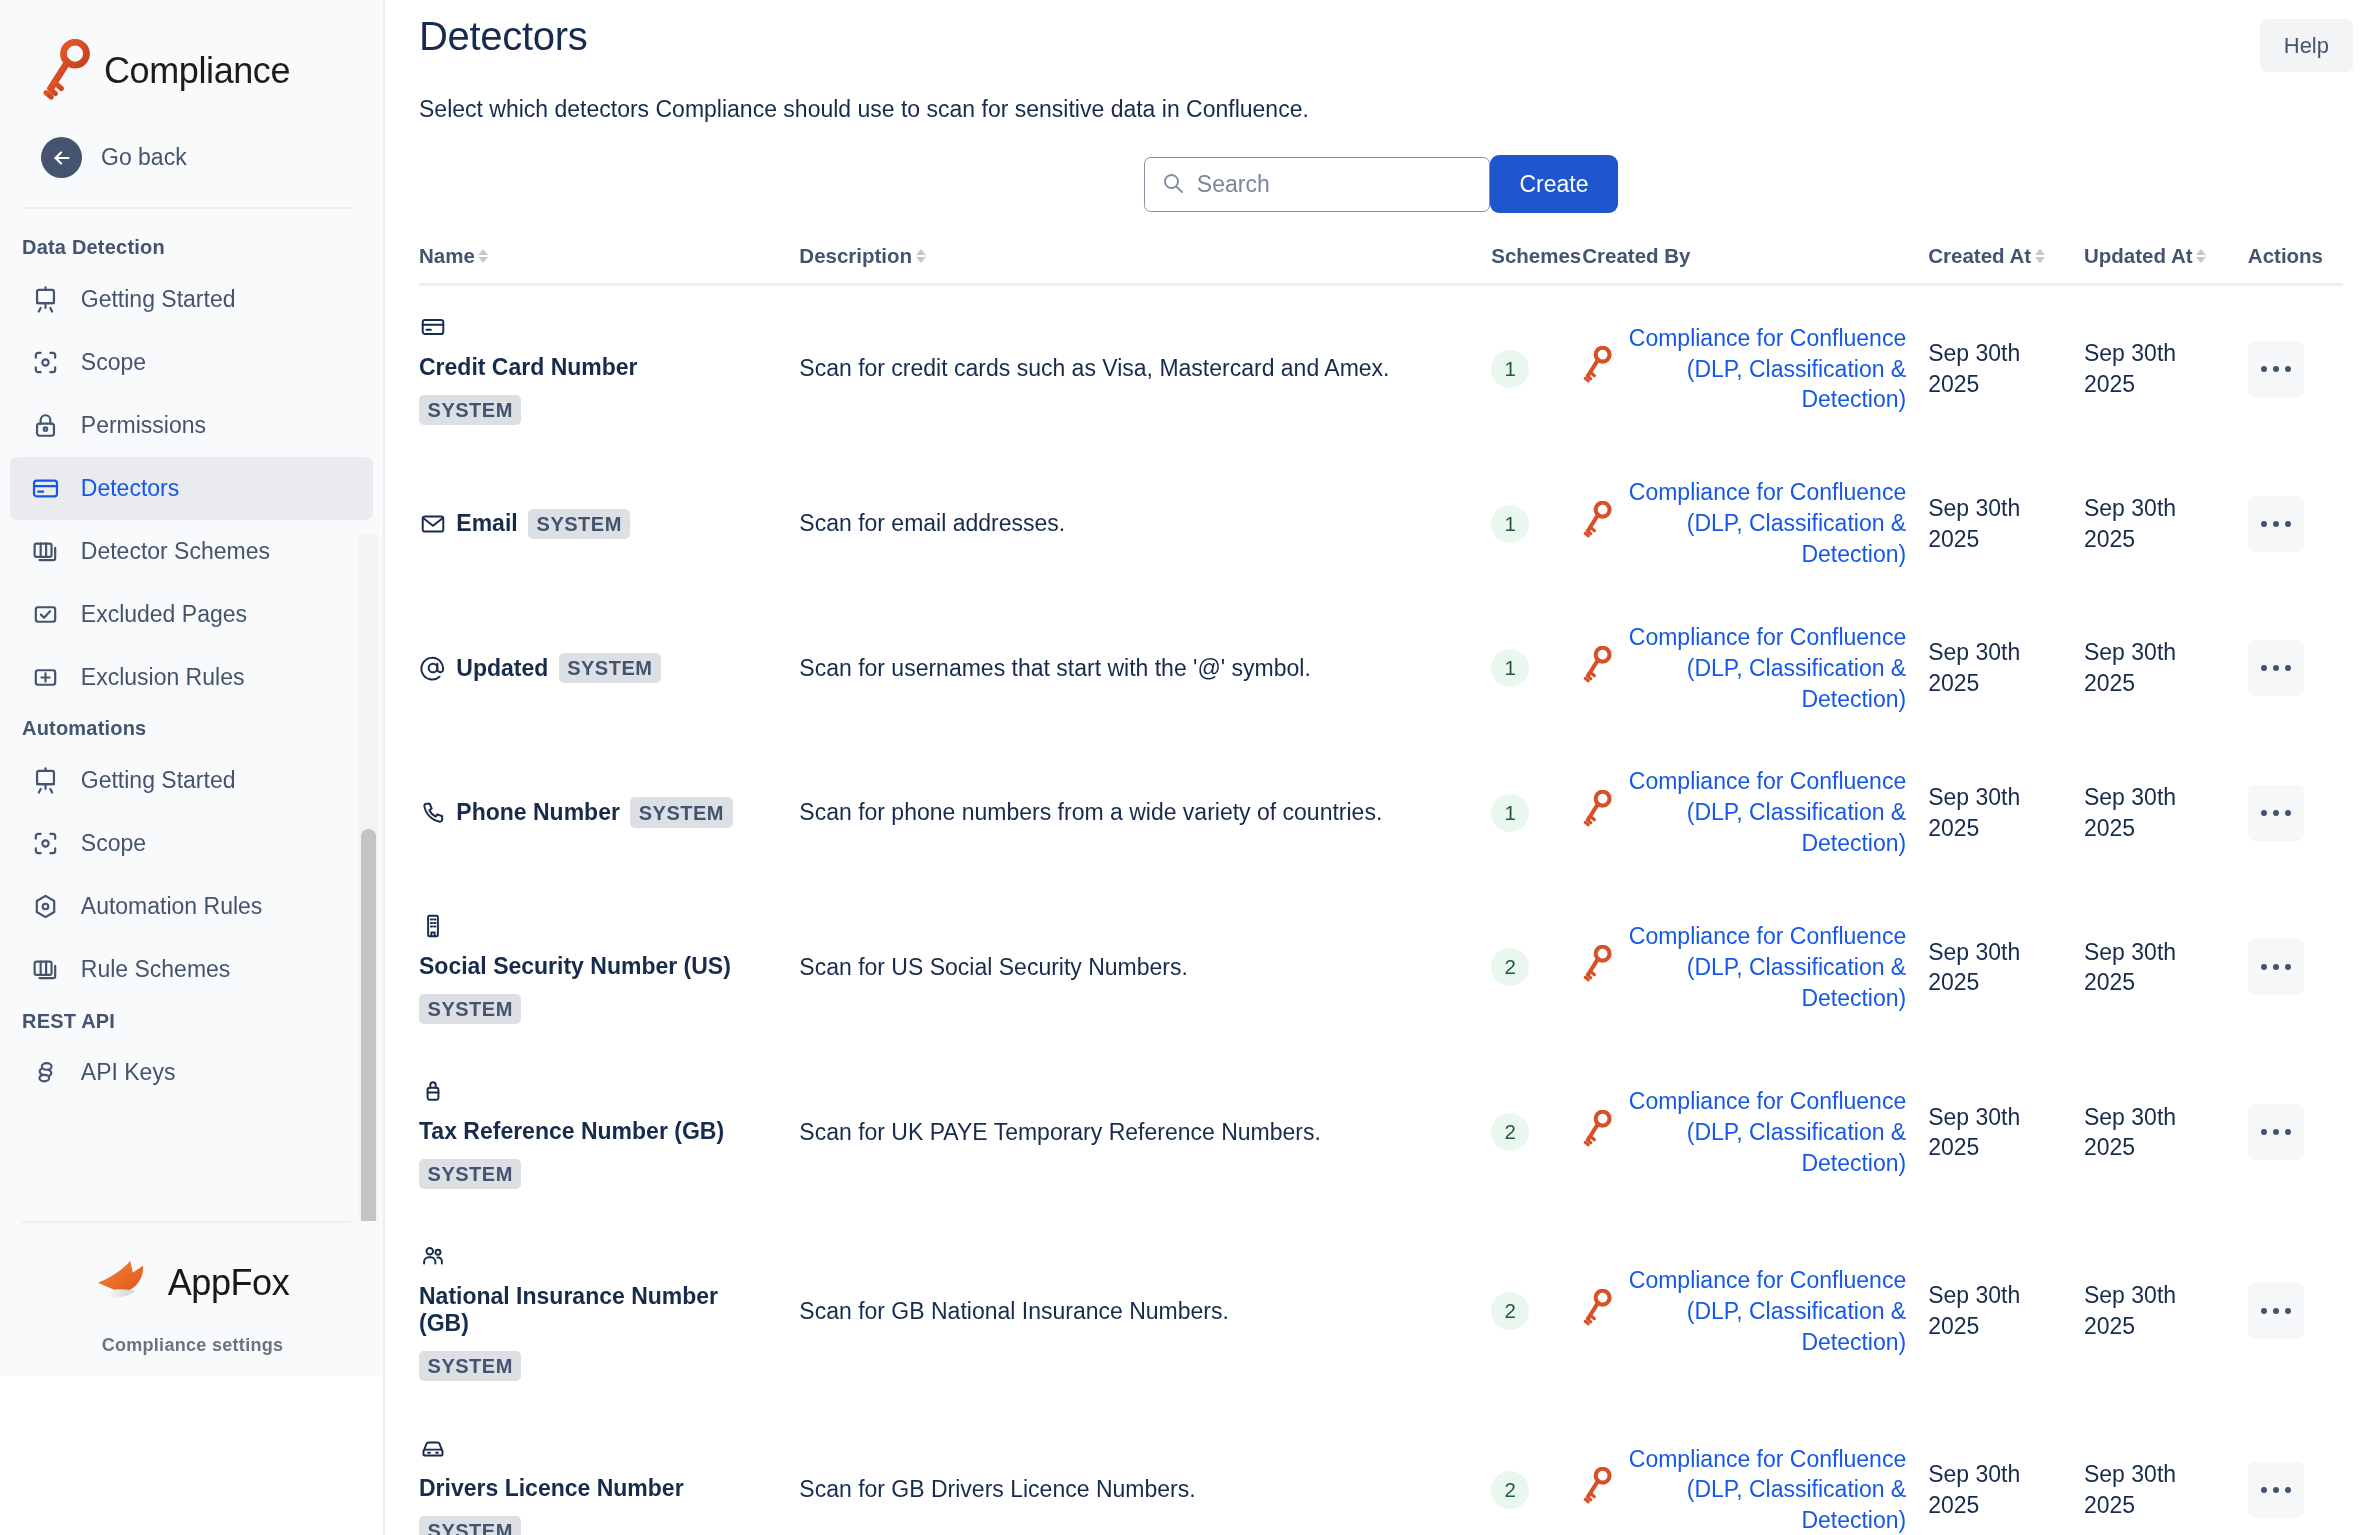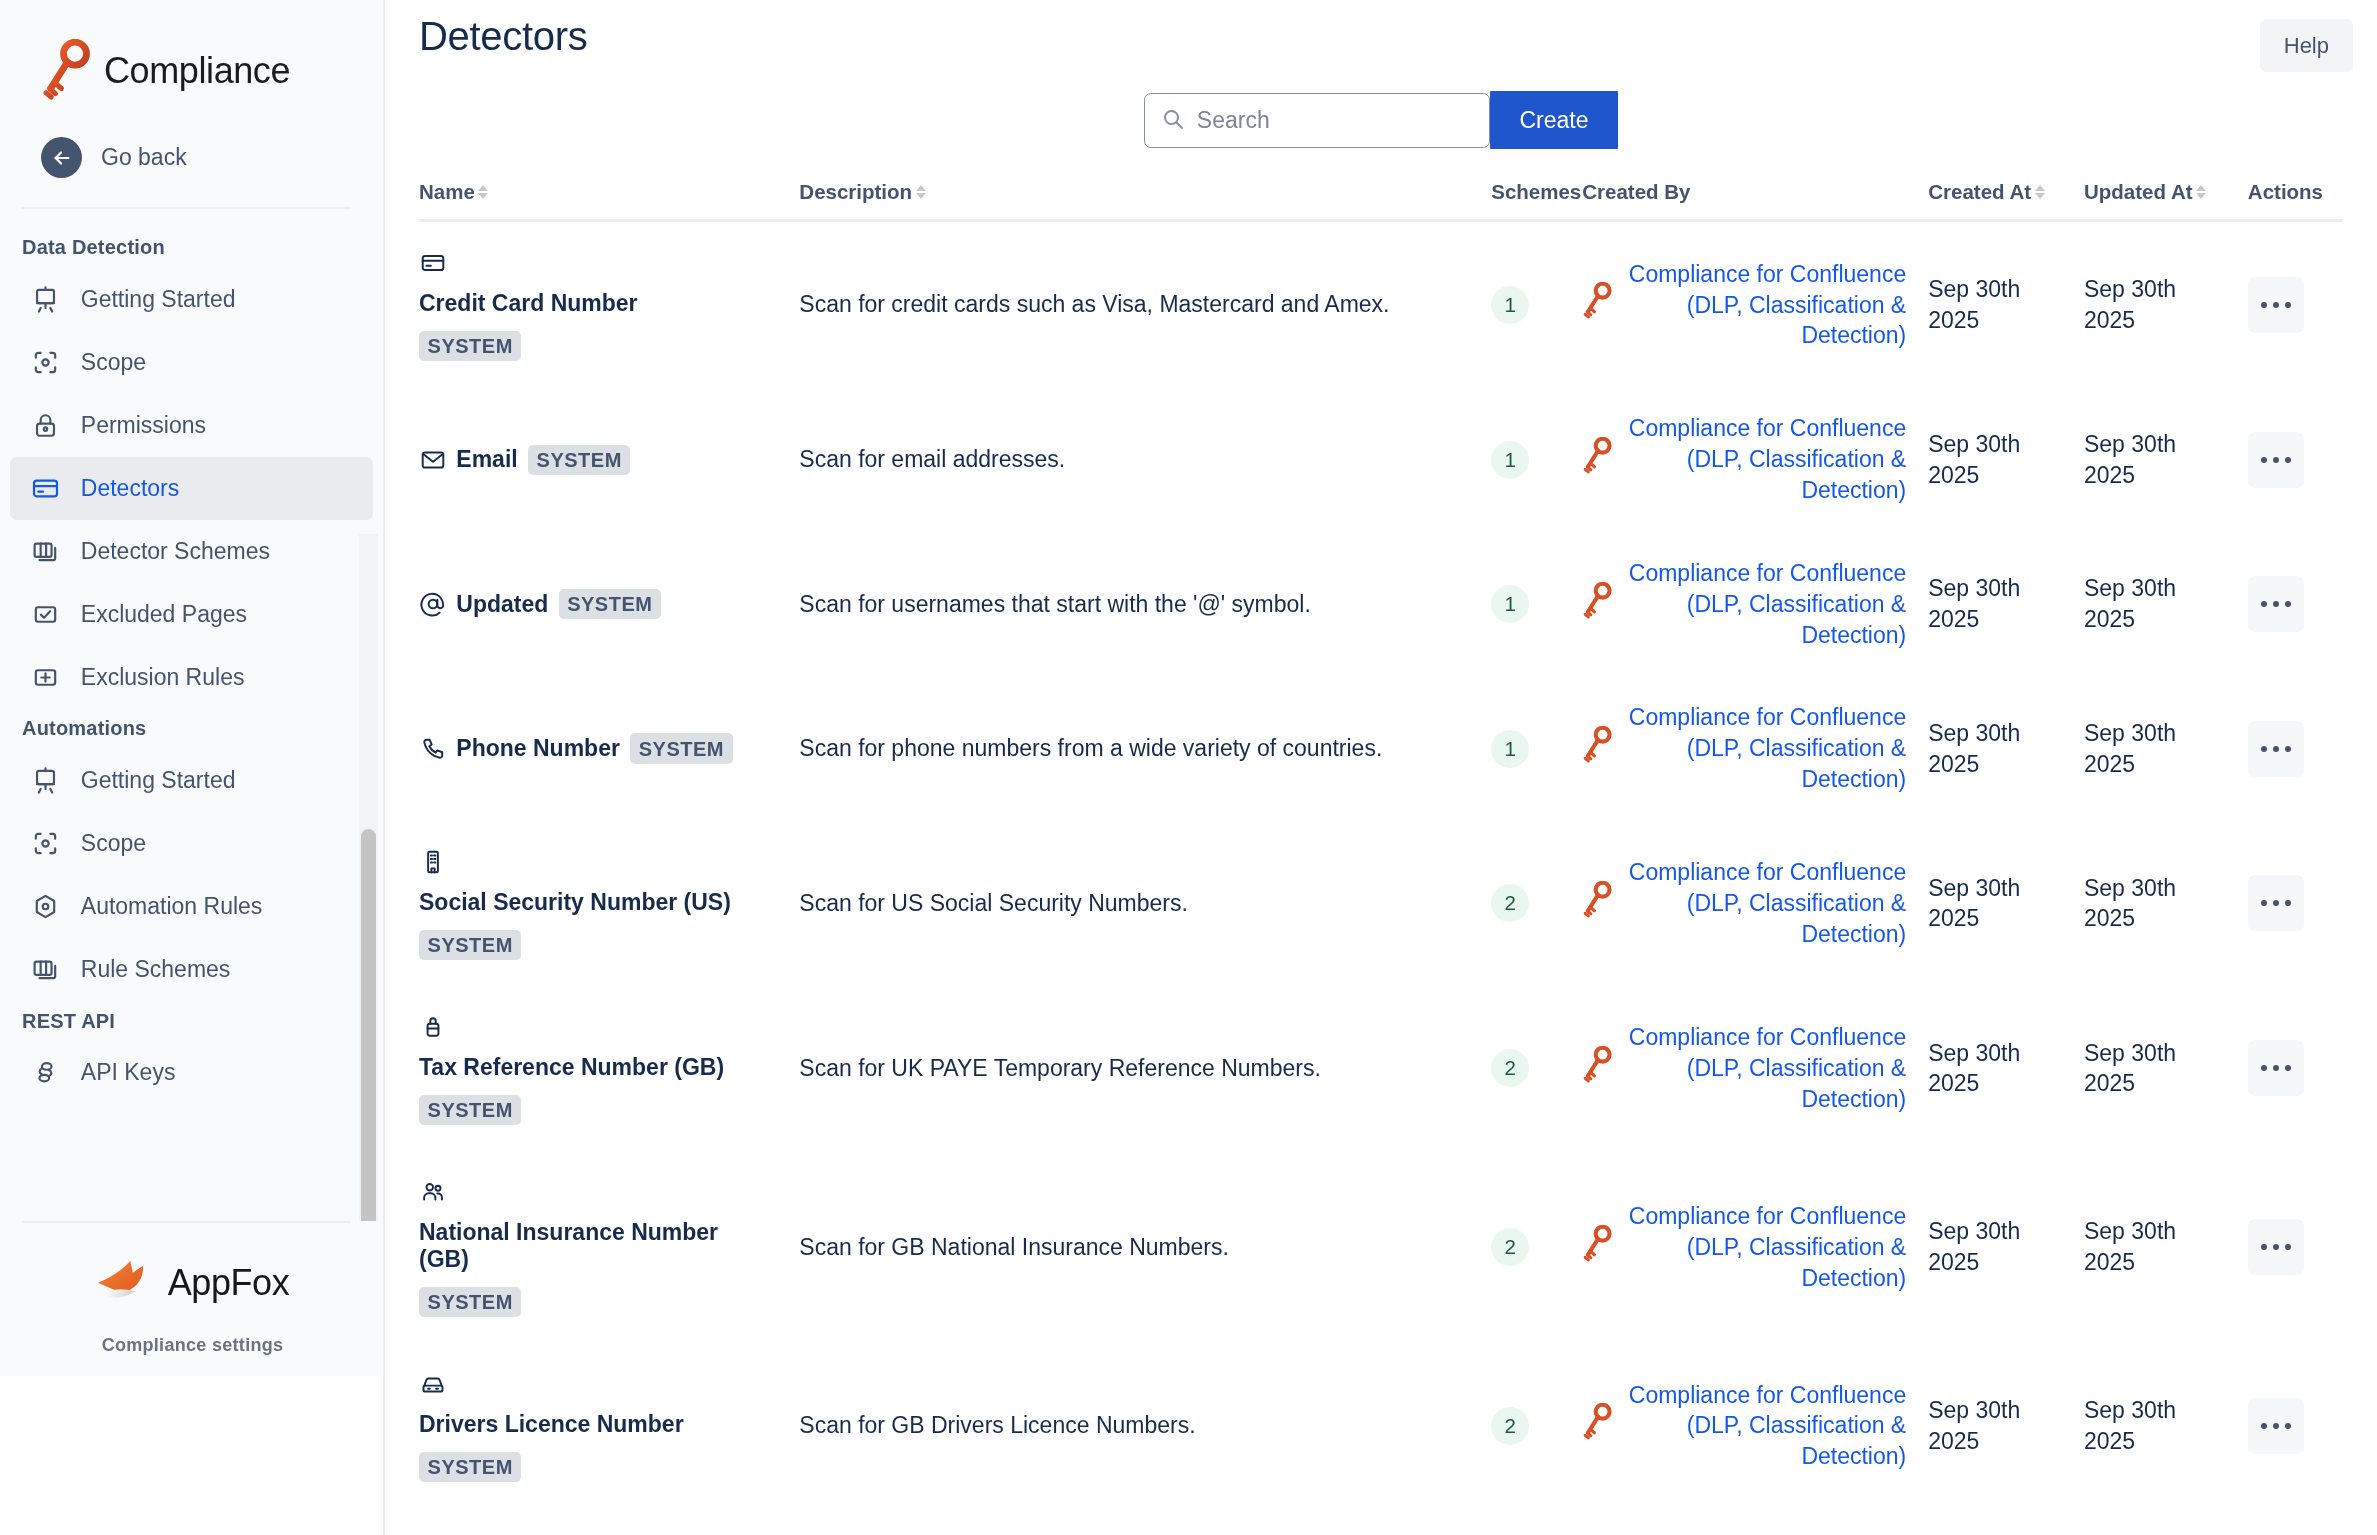--- a/index.html
+++ b/index.html
@@ -119,21 +119,21 @@
     gap: 12px; padding: 0 15.4px; background: #fff;
   }
   .search-input {
     border: none; outline: none; background: transparent;
     font-size: 23px; color: #44546f; width: 100%;
     font-family: "Liberation Sans", sans-serif;
   }
   .search-input::placeholder { color: #7b8699; }
   .create-btn {
     background: #1f56cd; color: #fff; border: none;
-    border-radius: 1px; padding: 15.4px 29px; font-size: 23px;
+    border-radius: 9px; padding: 15.4px 29px; font-size: 23px;
     font-family: "Liberation Sans", sans-serif; cursor: pointer;
   }
 
   
   table.detectors { width: 100%; border-collapse: collapse; margin-top: 31px; }
   table.detectors thead th {
     text-align: left; font-size: 20.5px; font-weight: bold;
     color: #44546f; padding: 0 0 15.4px 0; vertical-align: bottom;
     border-bottom: 3.4px solid #eceef1; white-space: nowrap;
   }
@@ -412,20 +412,21 @@
     </div>
 
     <div class="settings-label">Compliance settings</div>
   </aside>
 
   <main class="main">
     <button class="help-btn">Help</button>
 
     <div class="main-inner">
       <h1 class="page-title">Detectors</h1>
+      <p class="page-subtitle">Select which detectors Compliance should use to scan for sensitive data in Confluence.</p>
 
       <div class="toolbar">
         <div class="search-box">
           <span>
             <svg viewBox="0 0 24 24" width="24" height="24" fill="none" stroke="#8590a2" stroke-width="2" stroke-linecap="round">
               <circle cx="10.5" cy="10.5" r="6.5"></circle>
                 <path d="M15.5 15.5L21 21"></path>
             </svg>
           </span>
           <input class="search-input" type="text" placeholder="Search" style="">

